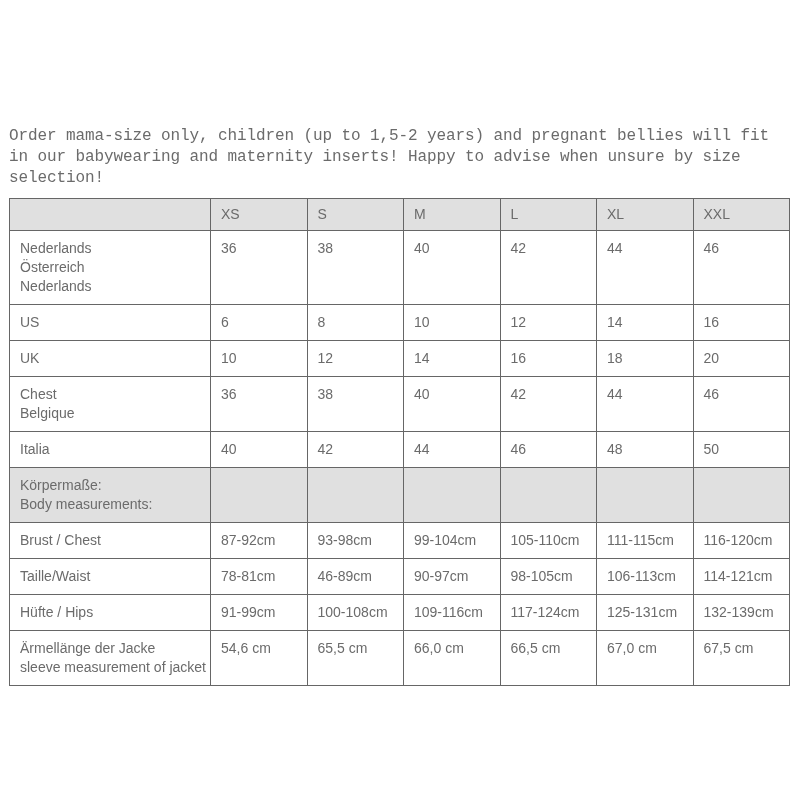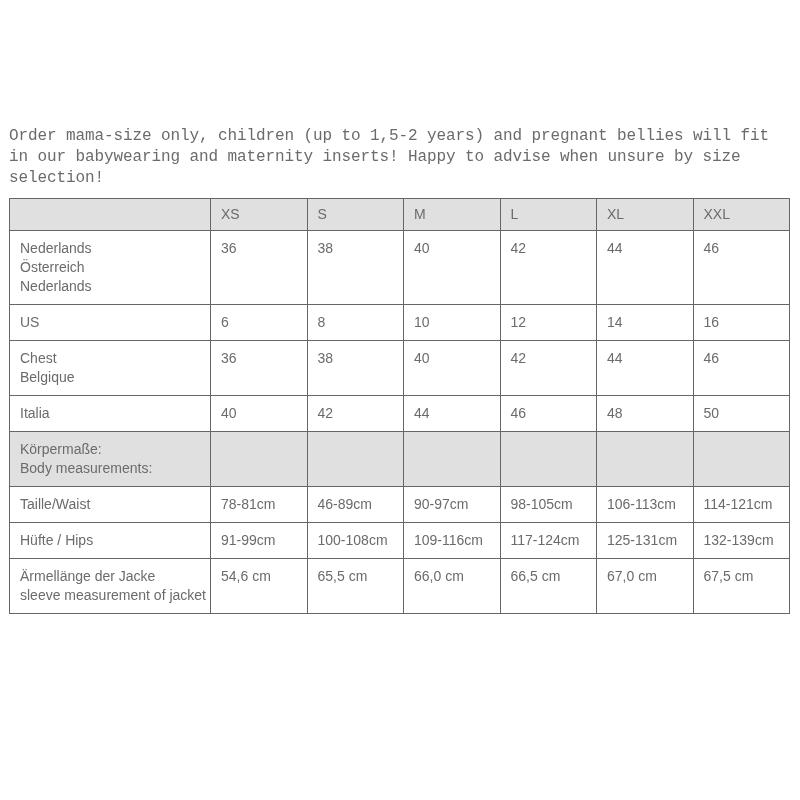--- a/index.html
+++ b/index.html
@@ -108,20 +108,31 @@
           </td>
           <td>6</td>
           <td>8</td>
           <td>10</td>
           <td>12</td>
           <td>14</td>
           <td>16</td>
         </tr>
         <tr>
           <td class="label">
+            <div>UK</div>
+          </td>
+          <td>10</td>
+          <td>12</td>
+          <td>14</td>
+          <td>16</td>
+          <td>18</td>
+          <td>20</td>
+        </tr>
+        <tr>
+          <td class="label">
             <div>Chest</div>
             <div>Belgique</div>
           </td>
           <td>36</td>
           <td>38</td>
           <td>40</td>
           <td>42</td>
           <td>44</td>
           <td>46</td>
         </tr>
@@ -143,20 +154,31 @@
           </td>
           <td></td>
           <td></td>
           <td></td>
           <td></td>
           <td></td>
           <td></td>
         </tr>
         <tr>
           <td class="label">
+            <div>Brust / Chest</div>
+          </td>
+          <td>87-92cm</td>
+          <td>93-98cm</td>
+          <td>99-104cm</td>
+          <td>105-110cm</td>
+          <td>111-115cm</td>
+          <td>116-120cm</td>
+        </tr>
+        <tr>
+          <td class="label">
             <div>Taille/Waist</div>
           </td>
           <td>78-81cm</td>
           <td>46-89cm</td>
           <td>90-97cm</td>
           <td>98-105cm</td>
           <td>106-113cm</td>
           <td>114-121cm</td>
         </tr>
         <tr>

